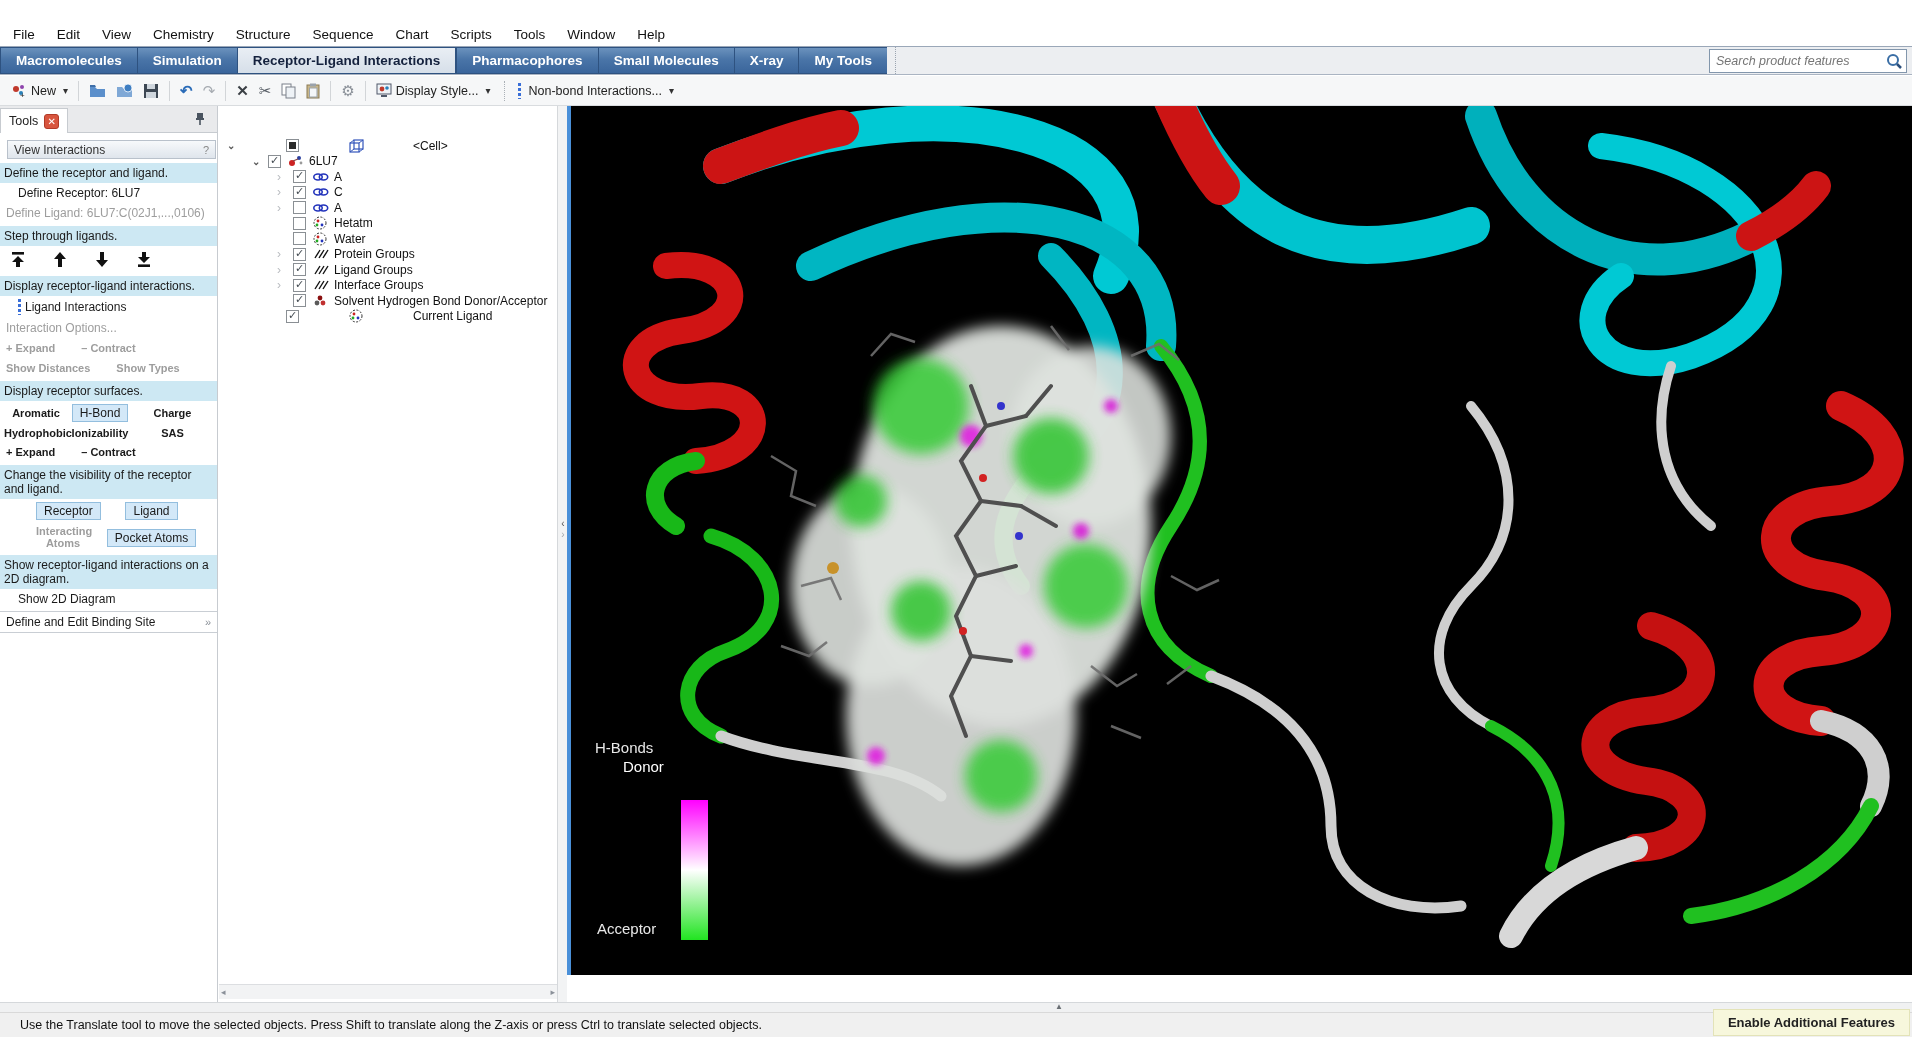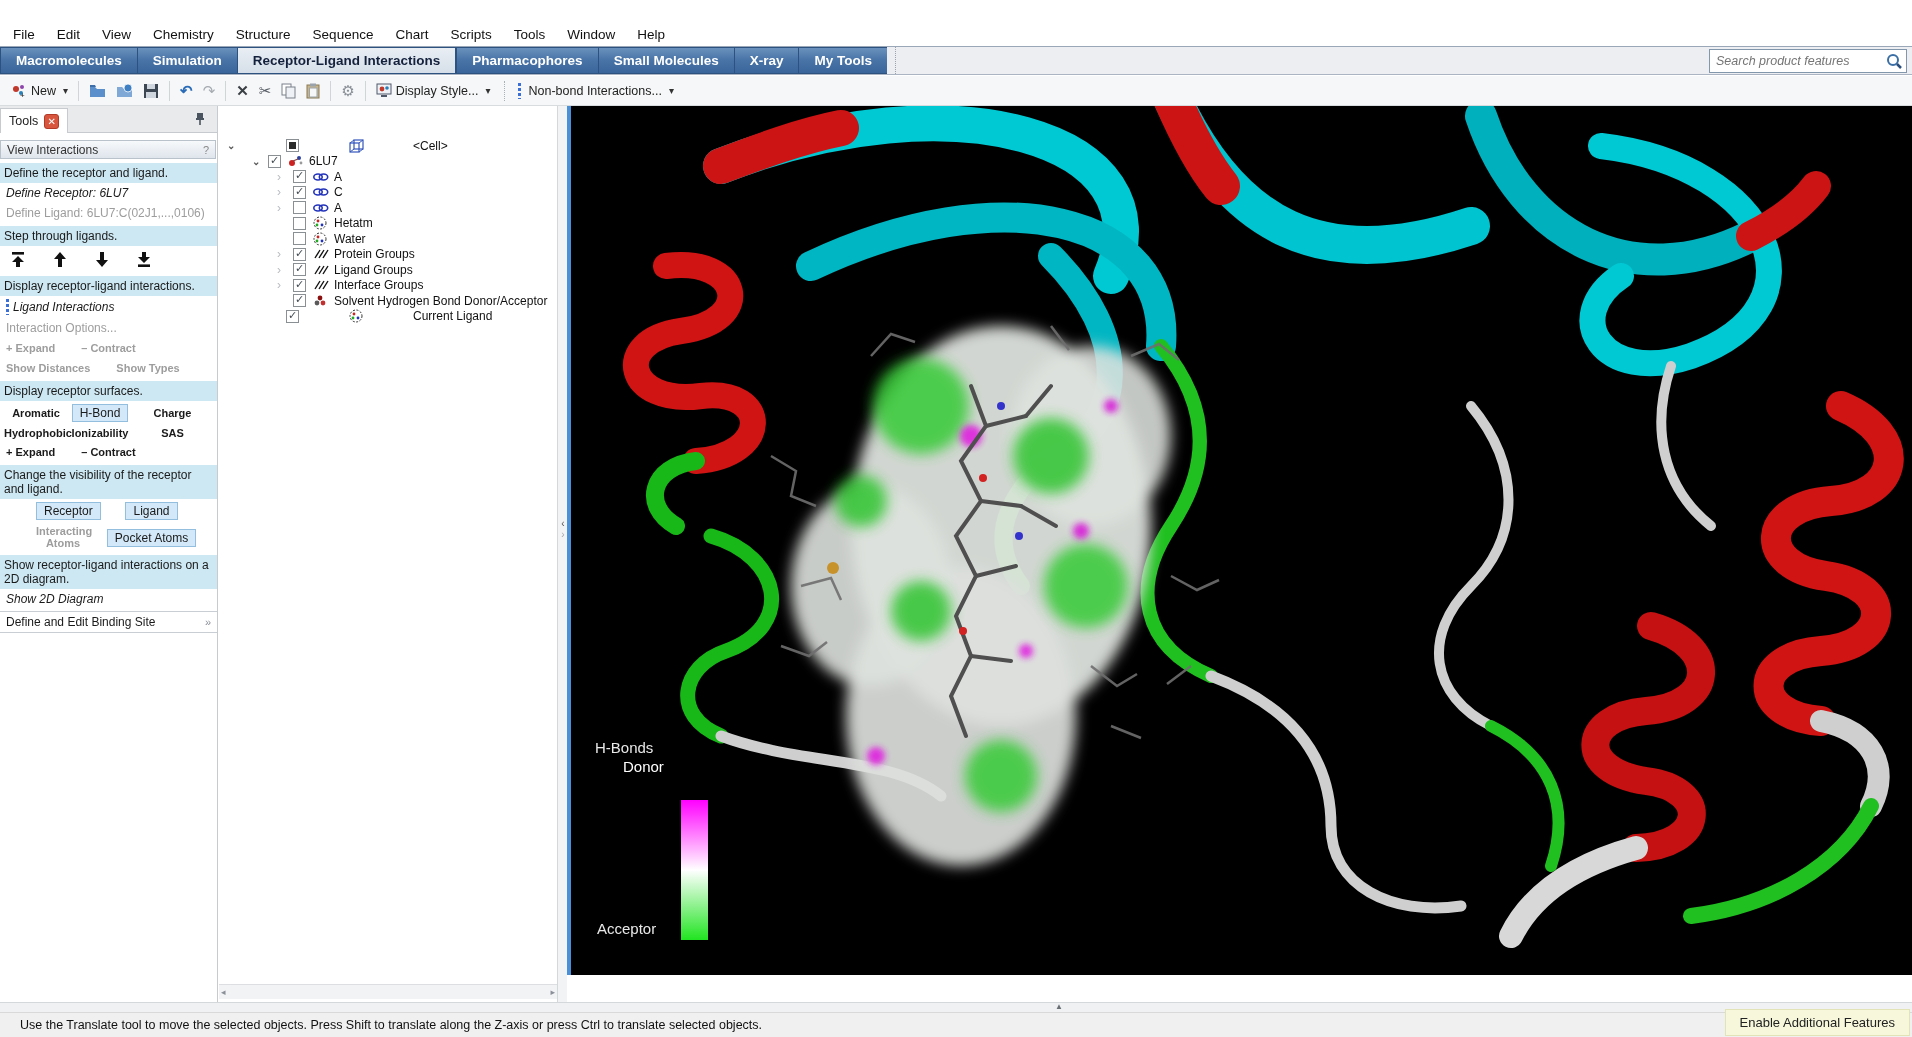--- a/index.html
+++ b/index.html
@@ -46,24 +46,24 @@
   .main { position:absolute; left:0; top:106px; width:1912px; height:896px; }
 
   
   .tools-panel { position:absolute; left:0; top:0; width:218px; height:896px; background:#fff; border-right:1px solid #c7cbd0; }
   .panel-tabstrip { position:relative; height:27px; background:#e9eaec; border-bottom:1px solid #c7cbd0; }
   .tools-tab { position:absolute; left:0; top:2px; height:25px; background:#fff; border:1px solid #c7cbd0; border-bottom:none; display:flex; align-items:center; gap:6px; padding:0 8px; font-size:12.5px; color:#222; }
   .close-red { width:15px; height:15px; background:#d8553e; border:1px solid #b23a27; border-radius:3px; color:#fff; font-size:10px; display:flex; align-items:center; justify-content:center; }
   .close-red::before { content:"✕"; }
   .pin-icon { position:absolute; right:12px; top:6px; }
   .tp-body { padding-top:7px; }
-  .tp-header { margin:0 1px 4px 0; height:19px; background:linear-gradient(#f7f9fb,#dfe5ec); border:1px solid #b9c1cb; display:flex; align-items:center; justify-content:space-between; padding:0 6px; font-size:12px; color:#333; }
+  .tp-header { margin:0 1px 4px 7px; height:19px; background:linear-gradient(#f7f9fb,#dfe5ec); border:1px solid #b9c1cb; display:flex; align-items:center; justify-content:space-between; padding:0 6px; font-size:12px; color:#333; }
   .tp-help { color:#888; font-size:11px; }
   .tp-blue { background:#cde8f3; font-size:12px; color:#1a1a1a; padding:3px 4px; margin-top:3px; }
-  .tp-link { font-size:12px; color:#1a1a1a; padding:3px 6px; cursor:default;font-style:italic; }
+  .tp-link { font-size:12px; color:#1a1a1a; padding:3px 18px; cursor:default; }
   .tp-gray { font-size:12px; color:#9d9d9d; padding:3px 6px; }
   .tp-row { display:flex; align-items:center; padding:2px 4px;text-align:center; }
   .tp-row .c1 { width:64px; } .tp-row .c2 { width:64px; } .tp-row .c3 { flex:1; }
   .tp-row .v1 { width:86px;padding-left:32px; } .tp-row .v2 { flex:1; }
   .chip { display:inline-block; background:#d3e8f8; border:1px solid #93bede; padding:1px 7px; font-size:12px; color:#1a1a1a; }
   .flat { display:inline-block; font-size:11px; color:#1a1a1a; padding:1px 0;font-weight:bold; }
   .flat.dim { color:#9d9d9d; }
   .pair { display:flex; gap:26px; padding:3px 6px; }
   .step-row { display:flex; gap:26px; padding:5px 10px; }
   .tp-section { margin-top:2px; border-top:1px solid #c9ced4; border-bottom:1px solid #c9ced4; font-size:12px; color:#1a1a1a; padding:3px 6px; display:flex; justify-content:space-between; align-items:center; }
@@ -105,21 +105,21 @@
   .lg-title { position:absolute; left:24px; top:633px; color:#e8e8e8; font-size:15px; }
   .lg-donor { position:absolute; left:52px; top:652px; color:#ffffff; font-size:15px; }
   .lg-bar { position:absolute; left:110px; top:694px; width:27px; height:140px; background:linear-gradient(#ff00ff, #ffffff 50%, #21e421); }
   .lg-acceptor { position:absolute; left:26px; top:814px; color:#e8e8e8; font-size:15px; }
 
   
   .prestatus { position:absolute; left:0; top:1002px; width:1912px; height:10px; background:#f0f1f2; border-top:1px solid #d5d8db; }
   .prestatus .up { position:absolute; left:1055px; top:-1px; font-size:8px; color:#6a6f74; }
   .statusbar { position:absolute; left:0; top:1012px; width:1912px; height:25px; background:#f0f0f0; border-top:1px solid #d9d9d9; display:flex; align-items:center; }
   .status-text { font-size:12.5px; color:#111; padding-left:20px; }
-  .enable-btn { position:absolute; right:2px; top:-4px; height:27px; background:#f7f7dc; border:1px solid #e3e3b8; font-size:13px; color:#222; display:flex; align-items:center; padding:0 14px; }
+  .enable-btn { position:absolute; right:2px; top:-4px; height:27px; background:#f7f7dc; border:1px solid #e3e3b8; font-size:13px; color:#222; display:flex; align-items:center; padding:0 14px;font-weight:bold; }
 </style>
 </head>
 <body>
 
 <div class="app">
 
 
   <div class="menubar">
     <span class="menu-item">File</span>
     <span class="menu-item">Edit</span>

